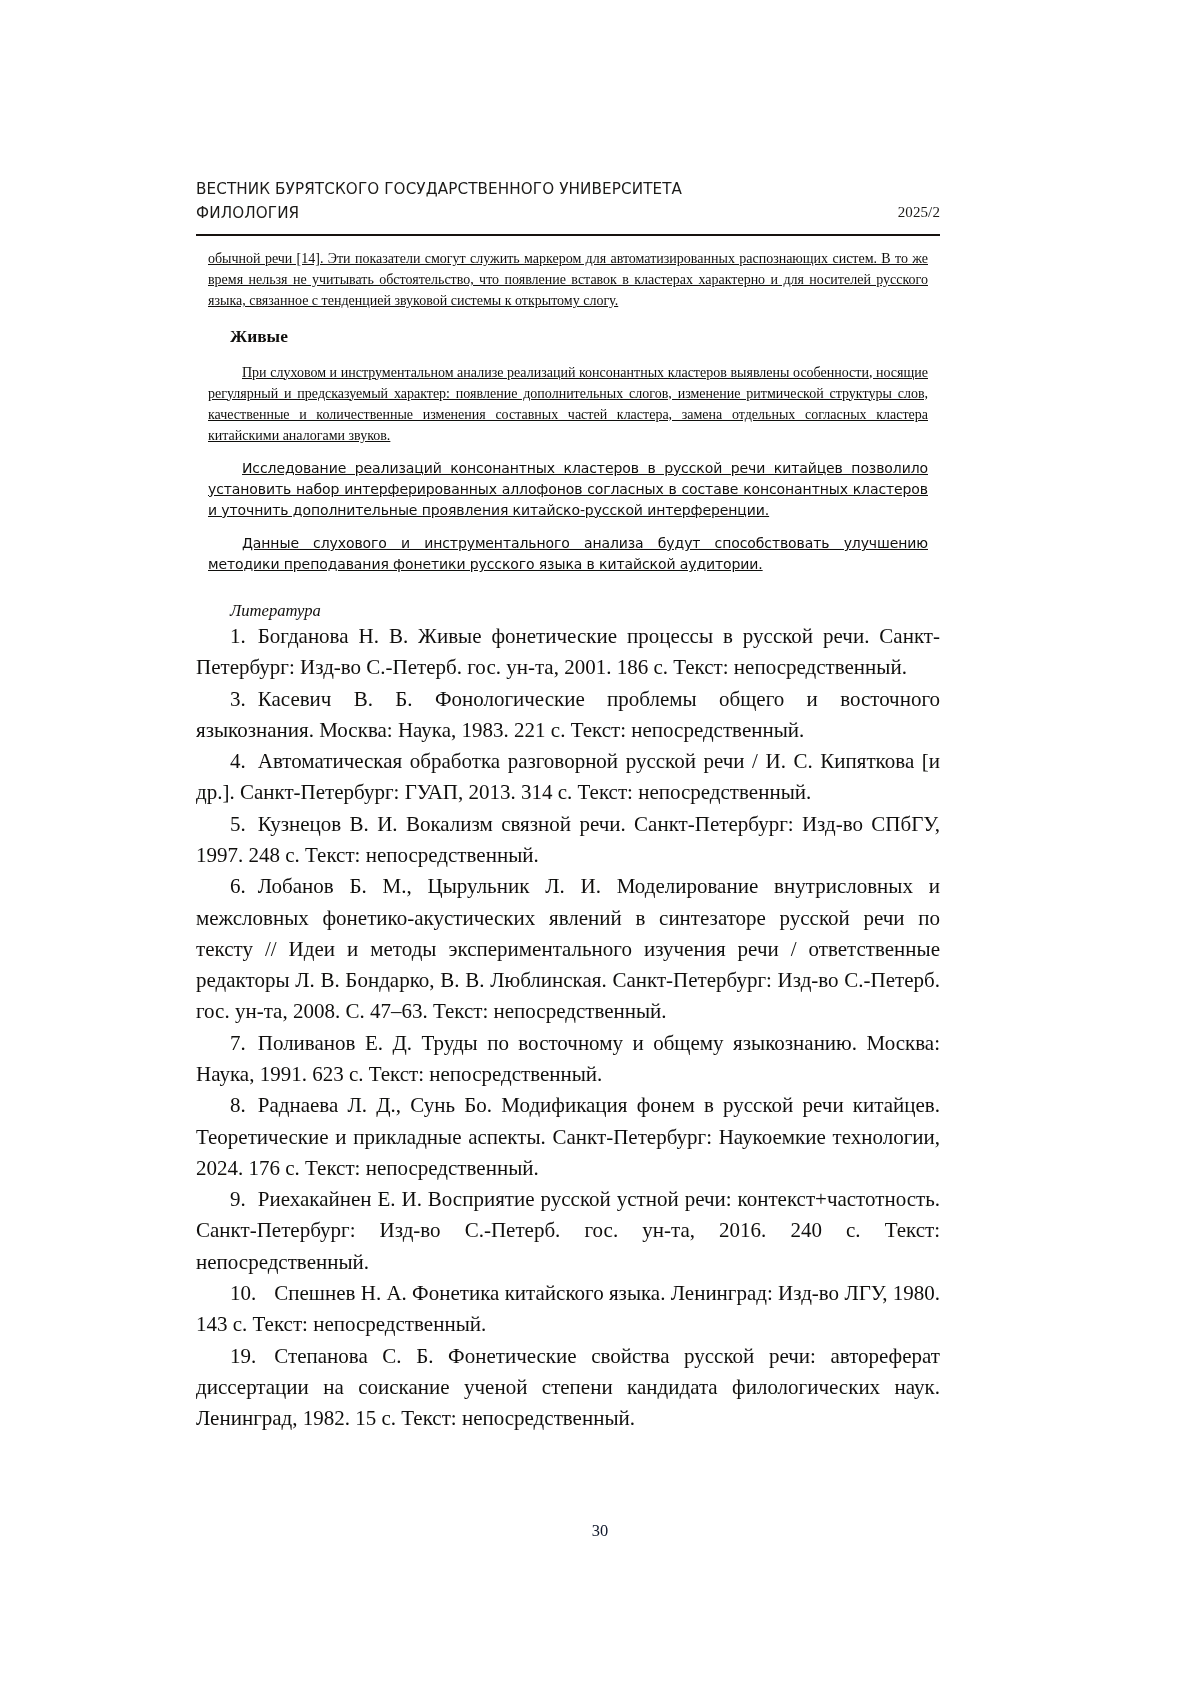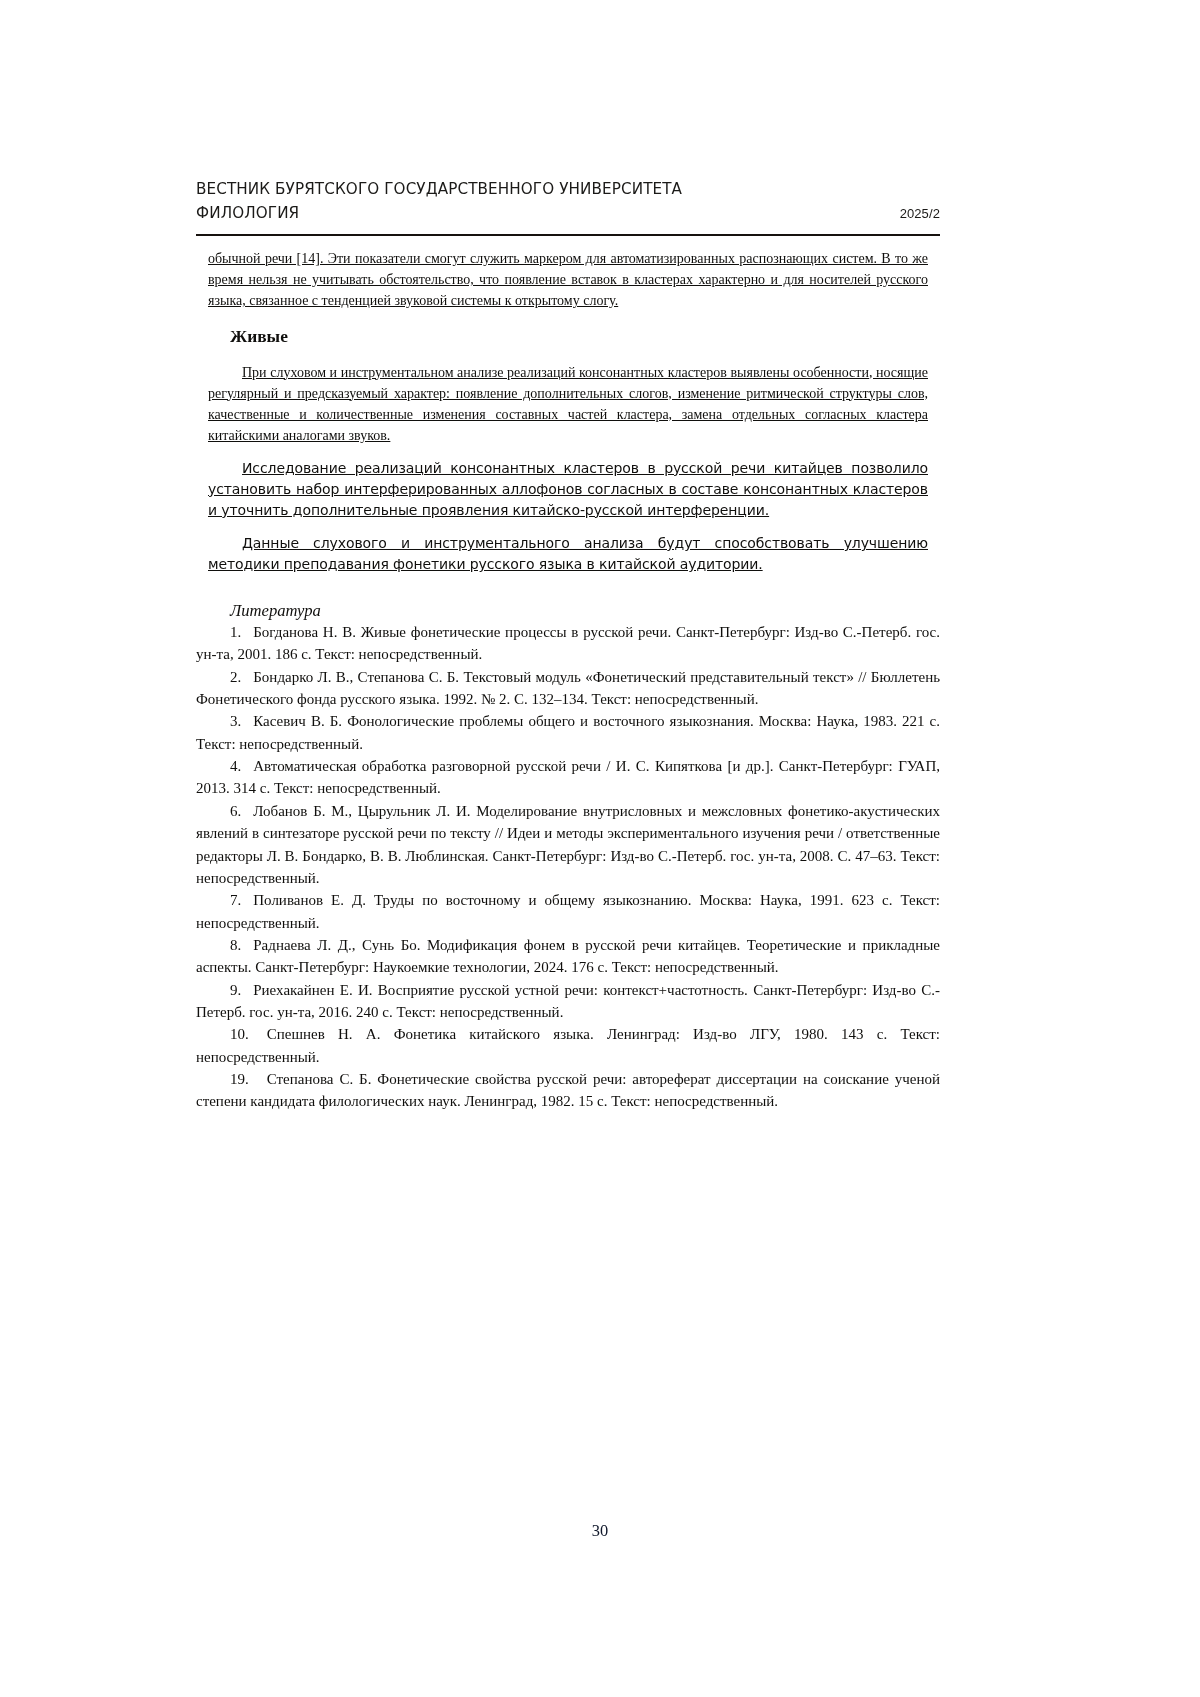--- a/index.html
+++ b/index.html
@@ -31,22 +31,22 @@
     color: #1b1a18;
     display: flex;
     justify-content: space-between;
     align-items: flex-end;
   }
   .running-head .rh-lines {
     display: flex;
     flex-direction: column;
   }
   .running-head .rh-year {
-    font-family: Liberation Sans, sans-serif;
-    font-size: 13px;
+    font-family: Liberation Serif, serif;
+    font-size: 15px;
     padding-bottom: 1px;
   }
   .rule {
     border-top: 2.1px solid #17120f;
     margin-top: 9px;
     margin-bottom: 12px;
   }
   p.body {
     margin: 12px;
     font-size: 14px;
@@ -77,21 +77,21 @@
     font-size: 16.6px;
     font-style: italic;
     text-indent: 34px;
   }
   .refs {
     margin: 0;
     padding: 0;
     list-style: none;
   }
   .refs li {
-    font-size: 15px;
+    font-size: 21px;
     line-height: 1.49;
     text-align: justify;
     text-justify: inter-word;
     margin: 0;
     position: relative;
   }
   .refs li .num {
     display: inline-block;
     text-indent: 0;
   }
@@ -140,23 +140,23 @@
     <p class="body indent">При слуховом и инструментальном анализе реализаций консонантных класте­ров выявлены особенности, носящие регулярный и предсказуемый характер: по­явление дополнительных слогов, изменение ритмической структуры слов, каче­ственные и количественные изменения составных частей кластера, замена отдельных согласных кластера китайскими аналогами звуков.</p>
 
     <p class="body indent sans">Исследование реализаций консонантных кластеров в русской речи китайцев позволило установить набор интерферированных аллофонов согласных в составе консонантных кластеров и уточнить дополнительные проявления китайско-рус­ской интерференции.</p>
 
     <p class="body indent sans">Данные слухового и инструментального анализа будут способствовать улуч­шению методики преподавания фонетики русского языка в китайской аудитории.</p>
 
     <p class="refs-title">Литература</p>
 
     <ul class="refs">
       <li class="hang"><span class="num">1.</span><span class="numspace"></span><span>Богданова Н. В. Живые фонетические процессы в русской речи. Санкт-Петербург: Изд-во С.-Петерб. гос. ун-та, 2001. 186 с. Текст: непосредственный.</span></li>
-      <li class="hang"><span class="num">2.</span><span class="numspace"></span><span>Бондарко Л. В., Степанова С. Б. Текстовый модуль «Фонетический представитель­ный текст» // Бюллетень Фонетического фонда русского языка. 1992. № 2. С. 132–134. Текст: непосредственный.</span></li>
       <li class="hang"><span class="num">3.</span><span class="numspace"></span><span>Касевич В. Б. Фонологические проблемы общего и восточного языкознания. Москва: Наука, 1983. 221 с. Текст: непосредственный.</span></li>
       <li class="hang"><span class="num">4.</span><span class="numspace"></span><span>Автоматическая обработка разговорной русской речи / И. С. Кипяткова [и др.]. Санкт-Петербург: ГУАП, 2013. 314 с. Текст: непосредственный.</span></li>
+      <li class="hang"><span class="num">5.</span><span class="numspace"></span><span>Кузнецов В. И. Вокализм связной речи. Санкт-Петербург: Изд-во СПбГУ, 1997. 248 с. Текст: непосредственный.</span></li>
       <li class="hang"><span class="num">6.</span><span class="numspace"></span><span>Лобанов Б. М., Цырульник Л. И. Моделирование внутрисловных и межсловных фо­нетико-акустических явлений в синтезаторе русской речи по тексту // Идеи и методы экс­периментального изучения речи / ответственные редакторы Л. В. Бондарко, В. В. Люблин­ская. Санкт-Петербург: Изд-во С.-Петерб. гос. ун-та, 2008. С. 47–63. Текст: непосредственный.</span></li>
       <li class="hang"><span class="num">7.</span><span class="numspace"></span><span>Поливанов Е. Д. Труды по восточному и общему языкознанию. Москва: Наука, 1991. 623 с. Текст: непосредственный.</span></li>
       <li class="hang"><span class="num">8.</span><span class="numspace"></span><span>Раднаева Л. Д., Сунь Бо. Модификация фонем в русской речи китайцев. Теоретиче­ские и прикладные аспекты. Санкт-Петербург: Наукоемкие технологии, 2024. 176 с. Текст: непосредственный.</span></li>
       <li class="hang"><span class="num">9.</span><span class="numspace"></span><span>Риехакайнен Е. И. Восприятие русской устной речи: контекст+частотность. Санкт-Петербург: Изд-во С.-Петерб. гос. ун-та, 2016. 240 с. Текст: непосредственный.</span></li>
       <li class="hang"><span class="num">10.</span><span class="numspace wide"></span><span>Спешнев Н. А. Фонетика китайского языка. Ленинград: Изд-во ЛГУ, 1980. 143 с. Текст: непосредственный.</span></li>
       <li class="hang"><span class="num">19.</span><span class="numspace wide"></span><span>Степанова С. Б. Фонетические свойства русской речи: автореферат диссертации на соискание ученой степени кандидата филологических наук. Ленинград, 1982. 15 с. Текст: непосредственный.</span></li>
     </ul>
 
   </div>
 

